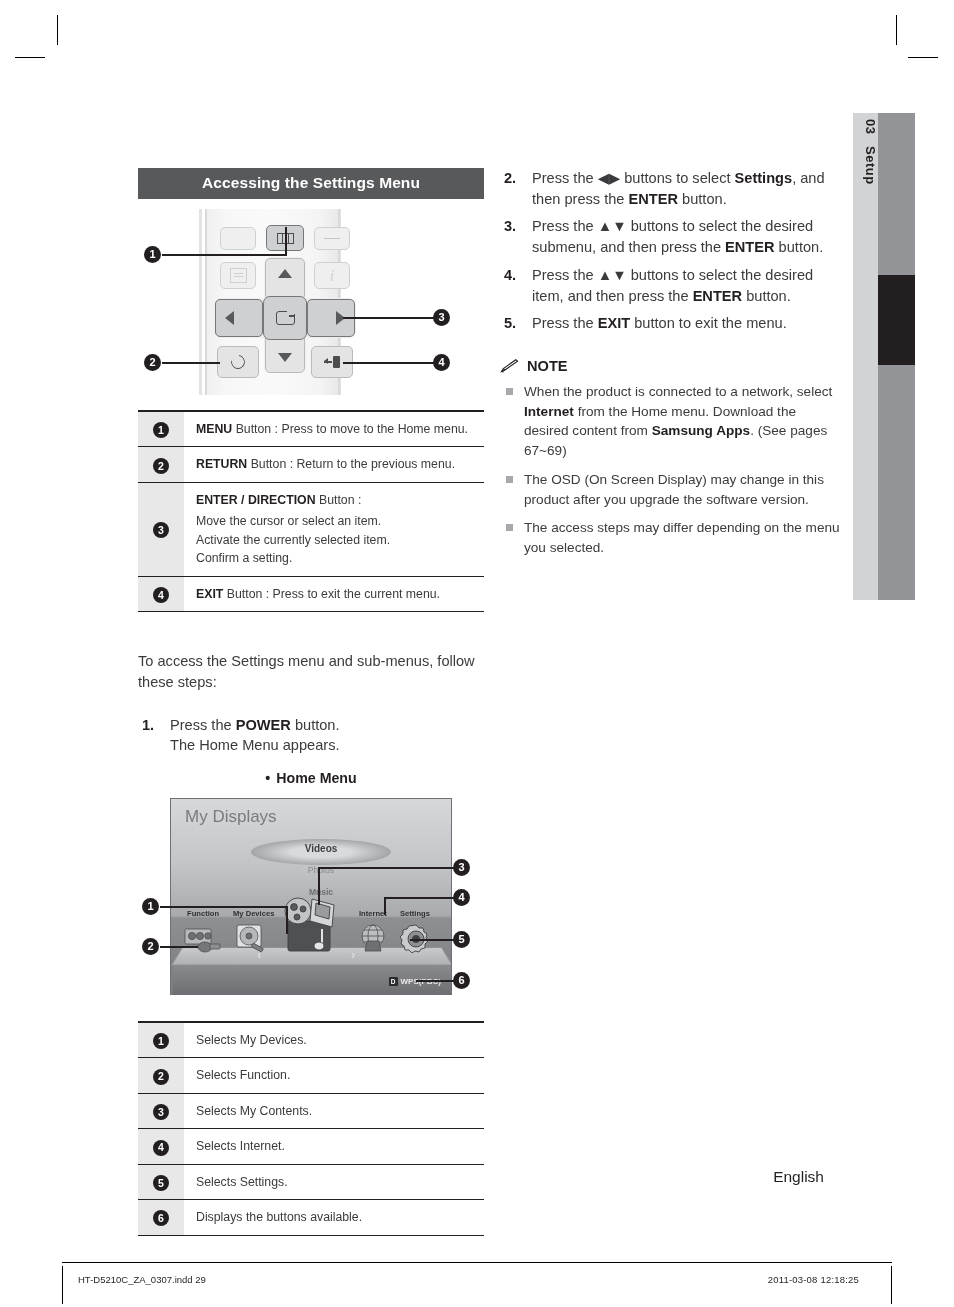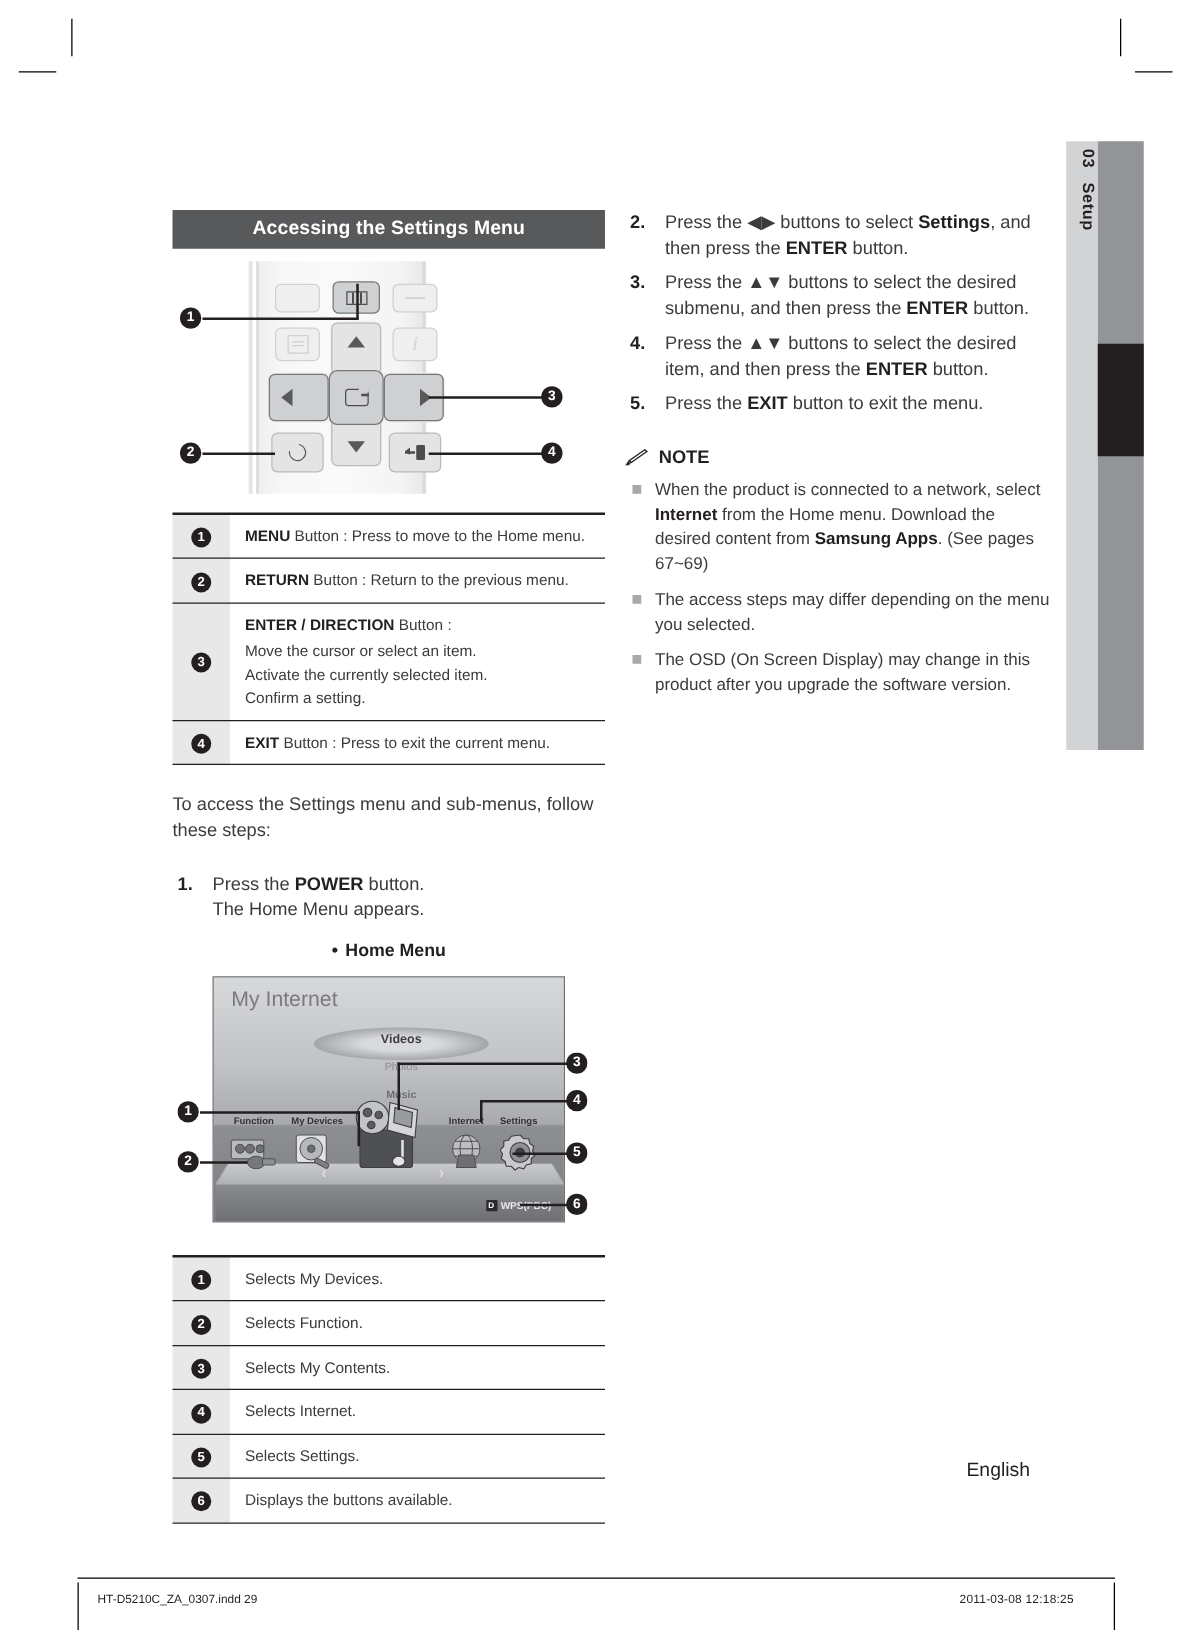--- a/index.html
+++ b/index.html
@@ -63,21 +63,21 @@
     width:46px;background:#e8e8e9;text-align:center;padding:8px 0;
   }
   .numtable td.tcell{padding:8px 10px 8px 12px;font-size:12.3px;line-height:1.5;color:#3b3b3d;}
   .numtable .dot{
     display:inline-flex;width:16px;height:16px;border-radius:50%;
     background:#231f20;color:#fff;font-size:10.5px;font-weight:bold;
     align-items:center;justify-content:center;line-height:1;
   }
   .numtable b{color:#231f20;}
   
-  .para{font-size:14.6px;line-height:1.42;color:#3b3b3d;margin:22px 0 0;}
+  .para{font-size:14.6px;line-height:1.42;color:#3b3b3d;margin:39px 0 0;}
   ol.steps{margin:0;padding:0;list-style:none;}
   ol.steps li{
     position:relative;padding-left:32px;margin-bottom:7px;
     font-size:14.6px;line-height:1.42;color:#3b3b3d;
   }
   ol.steps li .sn{position:absolute;left:4px;top:0;font-weight:bold;color:#231f20;}
   ol.steps li b{color:#231f20;}
   .bullet-head{font-size:14.2px;font-weight:bold;color:#231f20;margin:14px 0 8px;text-align:center;}
   .bullet-head .bul{margin-right:6px;}
   
@@ -264,21 +264,21 @@
       <div>The Home Menu appears.</div>
     </li>
   </ol>
 
   <div class="bullet-head">
     <span class="bul">•</span><span>Home Menu</span>
   </div>
 
   <div id="home-figure">
     <div class="hm-screen">
-      <div class="hm-title">My Internet</div>
+      <div class="hm-title">My Displays</div>
       <div class="hm-ring"></div>
       <div class="hm-videos">Videos</div>
       <div class="hm-photos">Photos</div>
       <div class="hm-music">Music</div>
 
       <div class="hm-shelf"></div>
       <div class="hm-base"></div>
 
       <div class="hm-label" style="left:16px;top:110px;">Function</div>
       <div class="hm-label" style="left:62px;top:110px;">My Devices</div>
@@ -436,25 +436,25 @@
     <span class="lbl">NOTE</span>
   </div>
 
   <ul class="notes">
     <li>
       <span class="sq"></span>
       <span><span>When the product is connected to a network, select </span><b>Internet</b><span> from the Home menu. Download the desired content from </span><b>Samsung Apps</b><span>. (See pages 67~69)</span></span>
     </li>
     <li>
       <span class="sq"></span>
+      <span>The OSD (On Screen Display) may change in this product after you upgrade the software version.</span>
+    </li>
+    <li>
+      <span class="sq"></span>
       <span>The access steps may differ depending on the menu you selected.</span>
-    </li>
-    <li>
-      <span class="sq"></span>
-      <span>The OSD (On Screen Display) may change in this product after you upgrade the software version.</span>
     </li>
   </ul>
 </div>
 
 <div id="lang-footer">English</div>
 
 <div id="print-footer">
   <div class="rule"></div>
   <div class="vl" style="left:62px;"></div>
   <div class="vl" style="left:891px;"></div>

